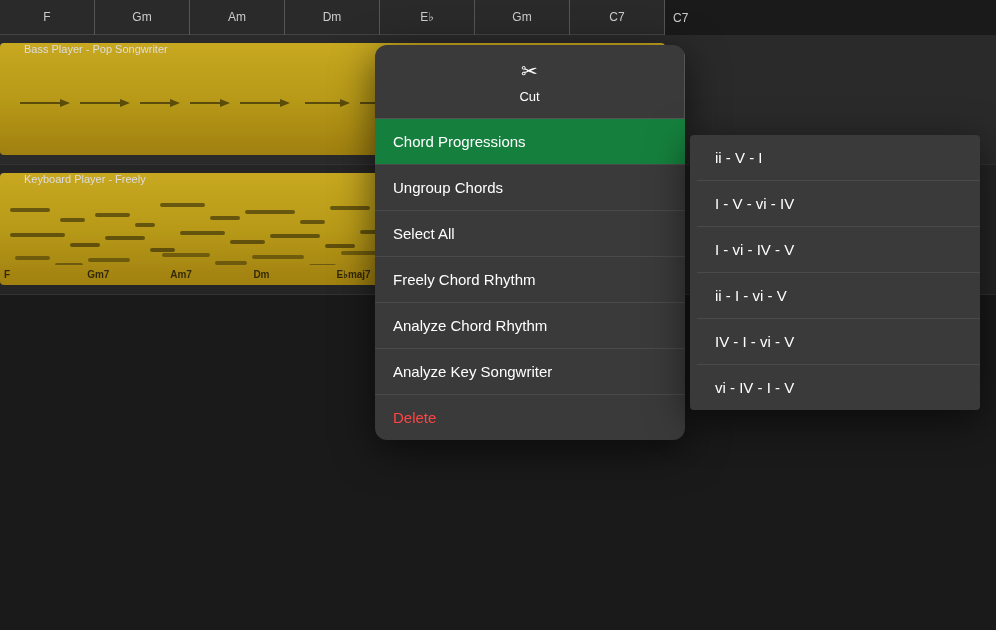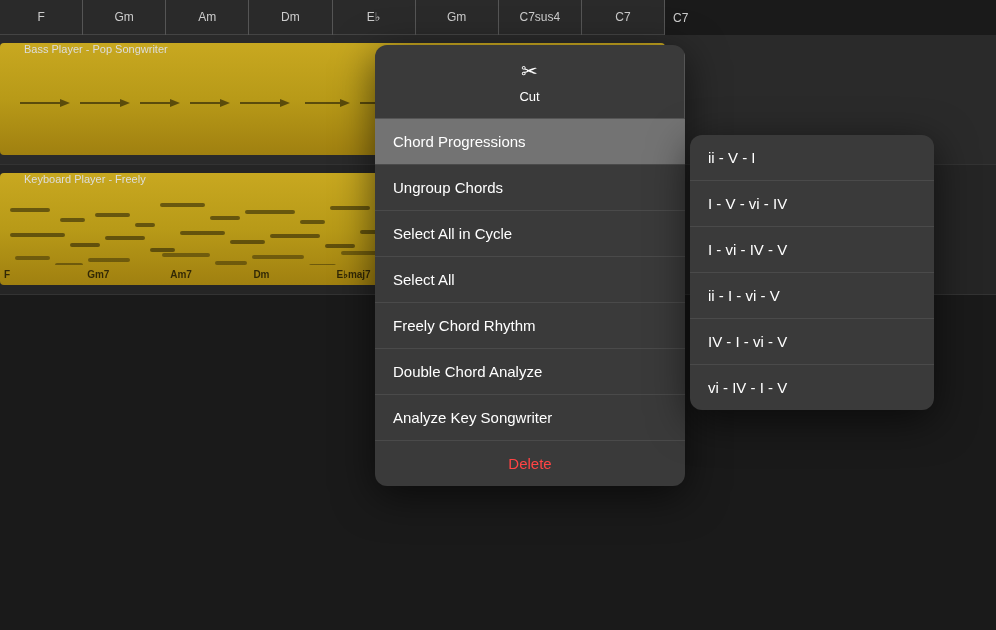--- a/index.html
+++ b/index.html
@@ -151,52 +151,52 @@
     
     .menu-item {
       padding: 14px 18px;
       color: #fff;
       font-size: 15px;
       cursor: pointer;
       border-bottom: 1px solid #4a4a4a;
     }
     .menu-item:last-child {
       border-bottom: none;
-      text-align: center;
     }
     .menu-item.delete {
       color: #ff4444;
     }
 
     
     .submenu {
       position: absolute;
       top: 135px;
       left: 690px;
-      width: 244px;
+      width: 290px;
       background: #3a3a3a;
-      border-radius: 12px;
+      border-radius: 4px;
       overflow: hidden;
       box-shadow: 0 10px 40px rgba(0,0,0,0.6);
       z-index: 101;
+      padding-left: 7px;
     }
     .submenu-item {
       padding: 14px 18px;
       color: #fff;
       font-size: 15px;
       cursor: pointer;
       border-bottom: 1px solid #4a4a4a;
     }
     .submenu-item:last-child {
       border-bottom: none;
     }
 
     
     .menu-item.active {
-      background: #737373;
+      background: #15803d;
     }
 
     
     .bass-arrows {
       position: absolute;
       top: 20px;
       left: 10px;
       right: 10px;
       bottom: 10px;
       display: flex;
@@ -214,21 +214,20 @@
 </head>
 <body>
 
 <div class="timeline-bar">
   <div class="chord-label">F</div>
   <div class="chord-label">Gm</div>
   <div class="chord-label">Am</div>
   <div class="chord-label">Dm</div>
   <div class="chord-label">E♭</div>
   <div class="chord-label">Gm</div>
-  <div class="chord-label">C7sus4</div>
   <div class="chord-label">C7</div>
 </div>
 
 <div style="position:absolute; top:0; left:665px; height:35px; display:flex; align-items:center; padding-left:8px; color:#ccc; font-size:12px;">C7</div>
 
 <div class="tracks-container">
 
   <div class="track track-bass">
     <span class="track-label">Bass Player - Pop Songwriter</span>
     <div class="region-gold">
@@ -330,30 +329,27 @@
     </div>
   </div>
 
   <div class="menu-item active">
     <span>Chord Progressions</span>
   </div>
   <div class="menu-item">
     <span>Ungroup Chords</span>
   </div>
   <div class="menu-item">
-    <span>Select All in Cycle</span>
-  </div>
-  <div class="menu-item">
     <span>Select All</span>
   </div>
   <div class="menu-item">
     <span>Freely Chord Rhythm</span>
   </div>
   <div class="menu-item">
-    <span>Double Chord Analyze</span>
+    <span>Analyze Chord Rhythm</span>
   </div>
   <div class="menu-item">
     <span>Analyze Key Songwriter</span>
   </div>
   <div class="menu-item delete">
     <span>Delete</span>
   </div>
 </div>
 
 <div class="submenu">

